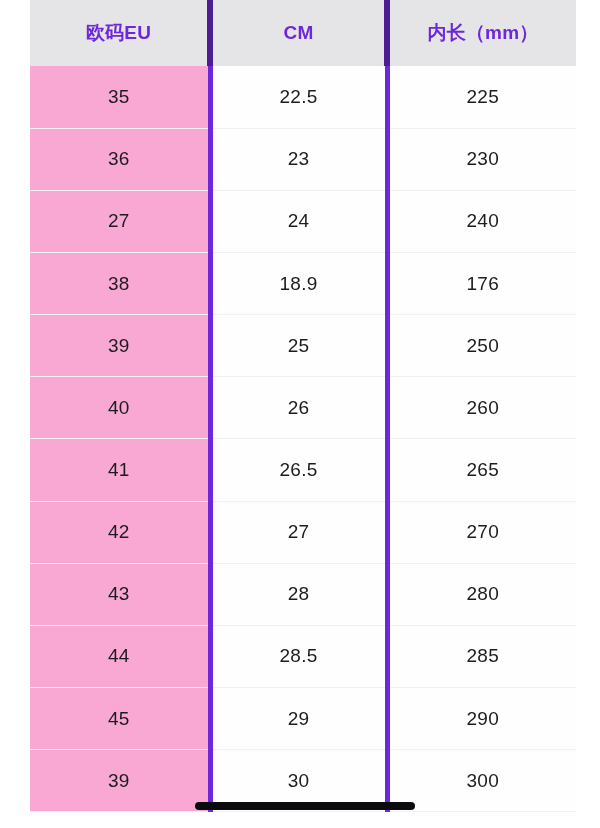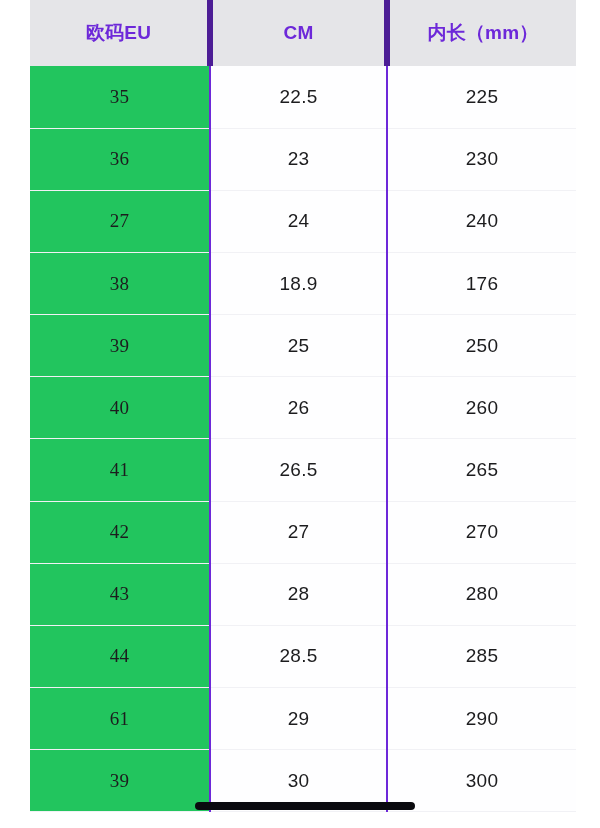--- a/index.html
+++ b/index.html
@@ -62,26 +62,25 @@
     color: #1c1c1e;
     text-align: center;
     vertical-align: middle;
     padding: 0;
     border: 0;
     border-bottom: 1px solid #f1f1f5;
     background: #fefeff;
     letter-spacing: 0.3px;
   }
   #size-table tbody td.col-eu {
-    background: #22c55e;
-    font-family: Liberation Serif, serif;
+    background: #f9a8d4;
   }
   #size-table tbody td.col-cm,
   #size-table tbody td.col-mm {
-    border-left: 2px solid #6d28d9;
+    border-left: 5px solid #6d28d9;
     margin-top: 16px;
   }
   #size-table tbody tr:last-child td {
     border-bottom: 1px solid #f1f1f5;
   }
 
   
   #home-indicator {
     position: absolute;
     left: 195px;
@@ -153,21 +152,21 @@
       <td class="col-eu">43</td>
       <td class="col-cm">28</td>
       <td class="col-mm">280</td>
     </tr>
     <tr>
       <td class="col-eu">44</td>
       <td class="col-cm">28.5</td>
       <td class="col-mm">285</td>
     </tr>
     <tr>
-      <td class="col-eu">61</td>
+      <td class="col-eu">45</td>
       <td class="col-cm">29</td>
       <td class="col-mm">290</td>
     </tr>
     <tr>
       <td class="col-eu">39</td>
       <td class="col-cm">30</td>
       <td class="col-mm">300</td>
     </tr>
   </tbody>
 </table>

